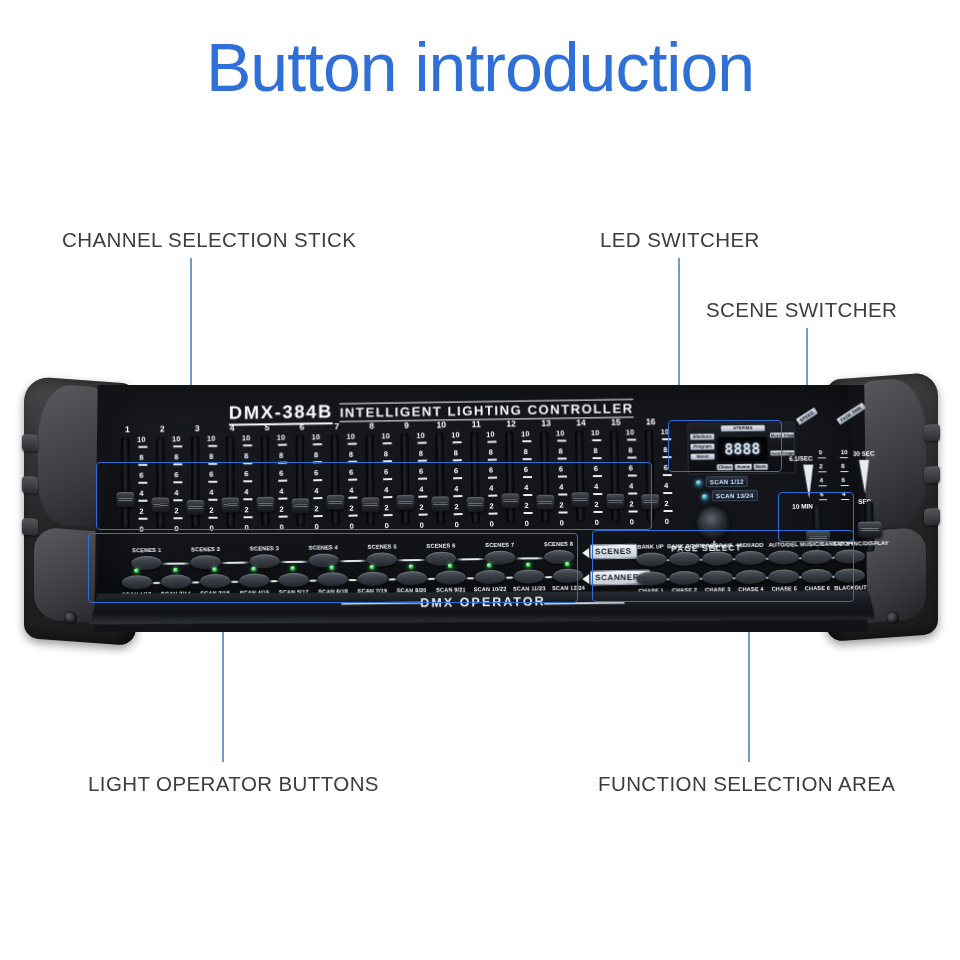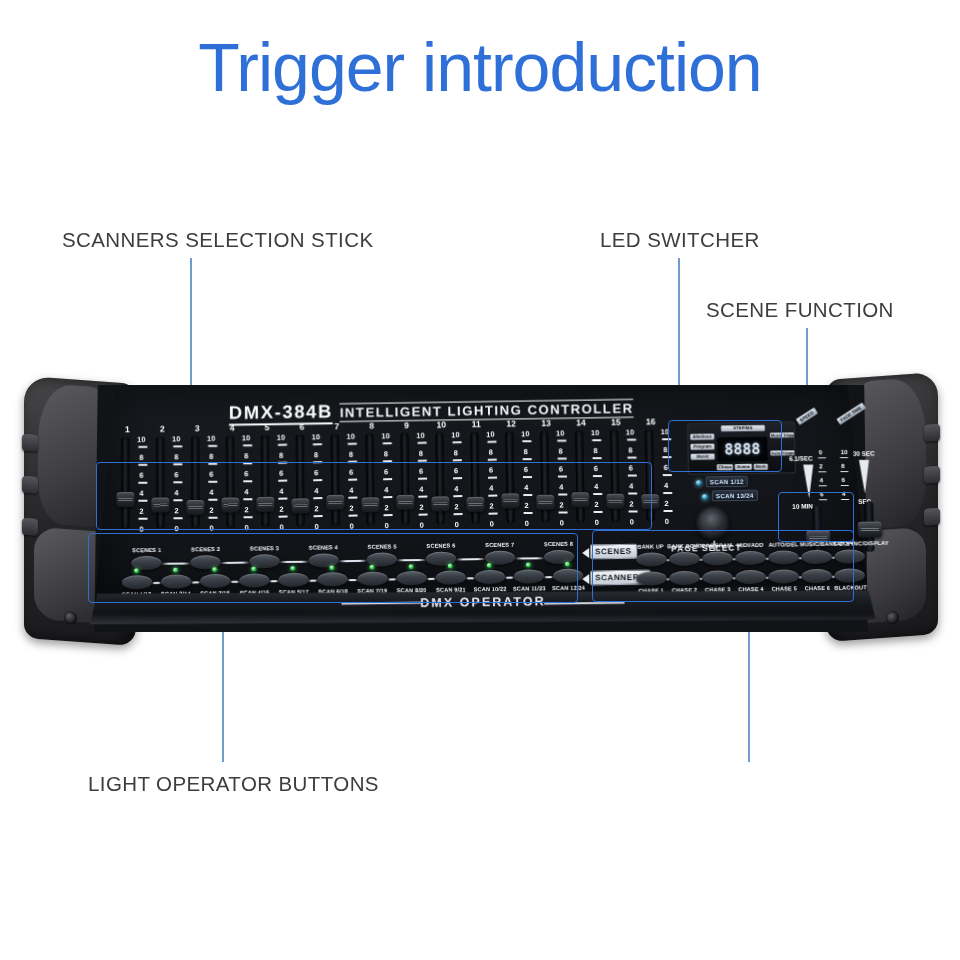--- a/index.html
+++ b/index.html
@@ -346,34 +346,35 @@
     border:1.7px solid #2f6fd8;
     border-radius:4px;
     pointer-events:none;
   }
 </style>
 </head>
 <body>
 
 <div id="page">
 
-  <div id="title">Trigger introduction</div>
-
-  <div class="callout" style="left:62px; top:228px;">SCANNERS SELECTION STICK</div>
+  <div id="title">Button introduction</div>
+
+  <div class="callout" style="left:62px; top:228px;">CHANNEL SELECTION STICK</div>
   <div class="leader" style="left:190px; top:258px; height:212px;"></div>
 
   <div class="callout" style="left:600px; top:228px;">LED SWITCHER</div>
   <div class="leader" style="left:678px; top:258px; height:160px;"></div>
 
-  <div class="callout" style="left:706px; top:298px;">SCENE FUNCTION</div>
+  <div class="callout" style="left:706px; top:298px;">SCENE SWITCHER</div>
   <div class="leader" style="left:806px; top:328px; height:122px;"></div>
 
   <div class="callout" style="left:88px; top:772px;">LIGHT OPERATOR BUTTONS</div>
   <div class="leader" style="left:222px; top:602px; height:160px;"></div>
 
+  <div class="callout" style="left:598px; top:772px;">FUNCTION SELECTION AREA</div>
   <div class="leader" style="left:748px; top:600px; height:162px;"></div>
 
   <div id="device">
 
     <div class="endcap" id="cap-left">
       <div class="cap-hump" style="left:14px;  top:6px;  width:84px; height:140px;"></div>
       <div class="cap-hump" style="left:10px;  top:150px;width:86px; height:92px; border-radius:24px;"></div>
       <div class="cap-ridge" style="left:-2px; top:58px; width:16px; height:17px;"></div>
       <div class="cap-ridge" style="left:-2px; top:100px;width:16px; height:17px;"></div>
       <div class="cap-ridge" style="left:-2px; top:142px;width:16px; height:17px;"></div>

